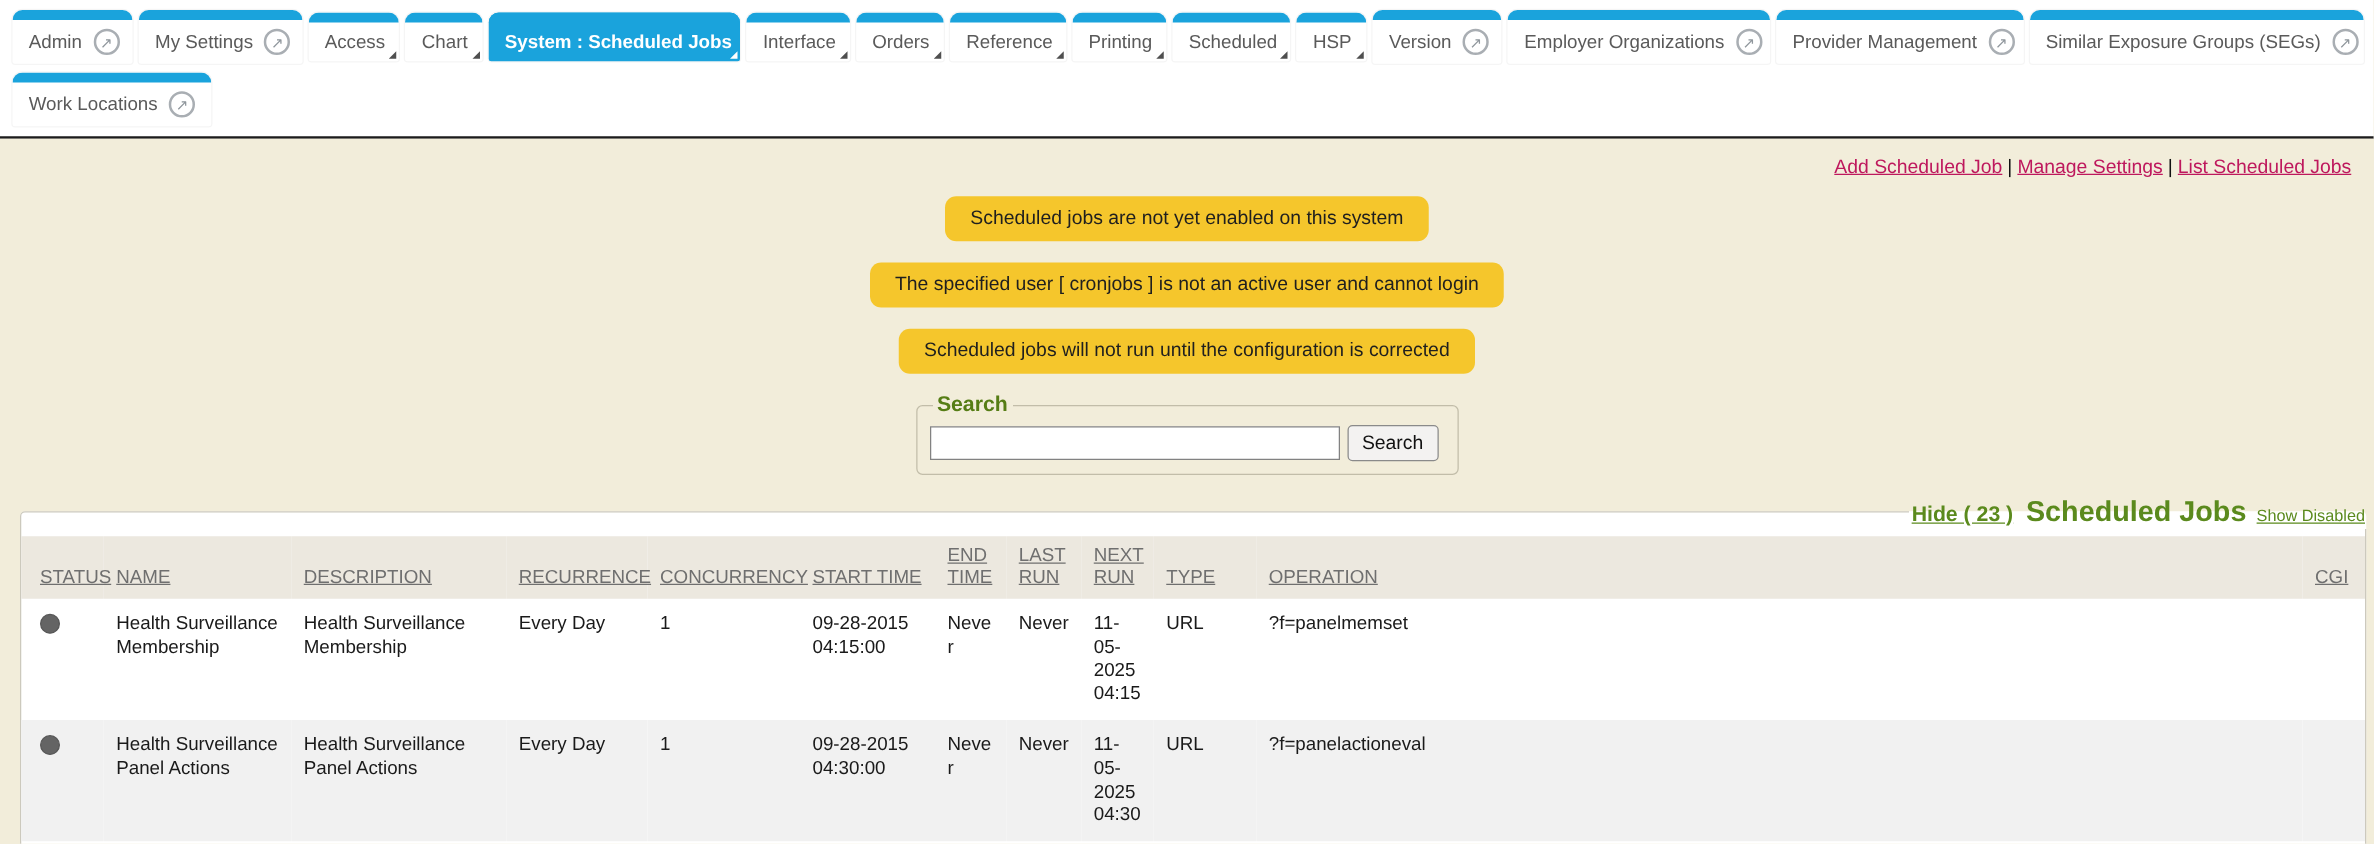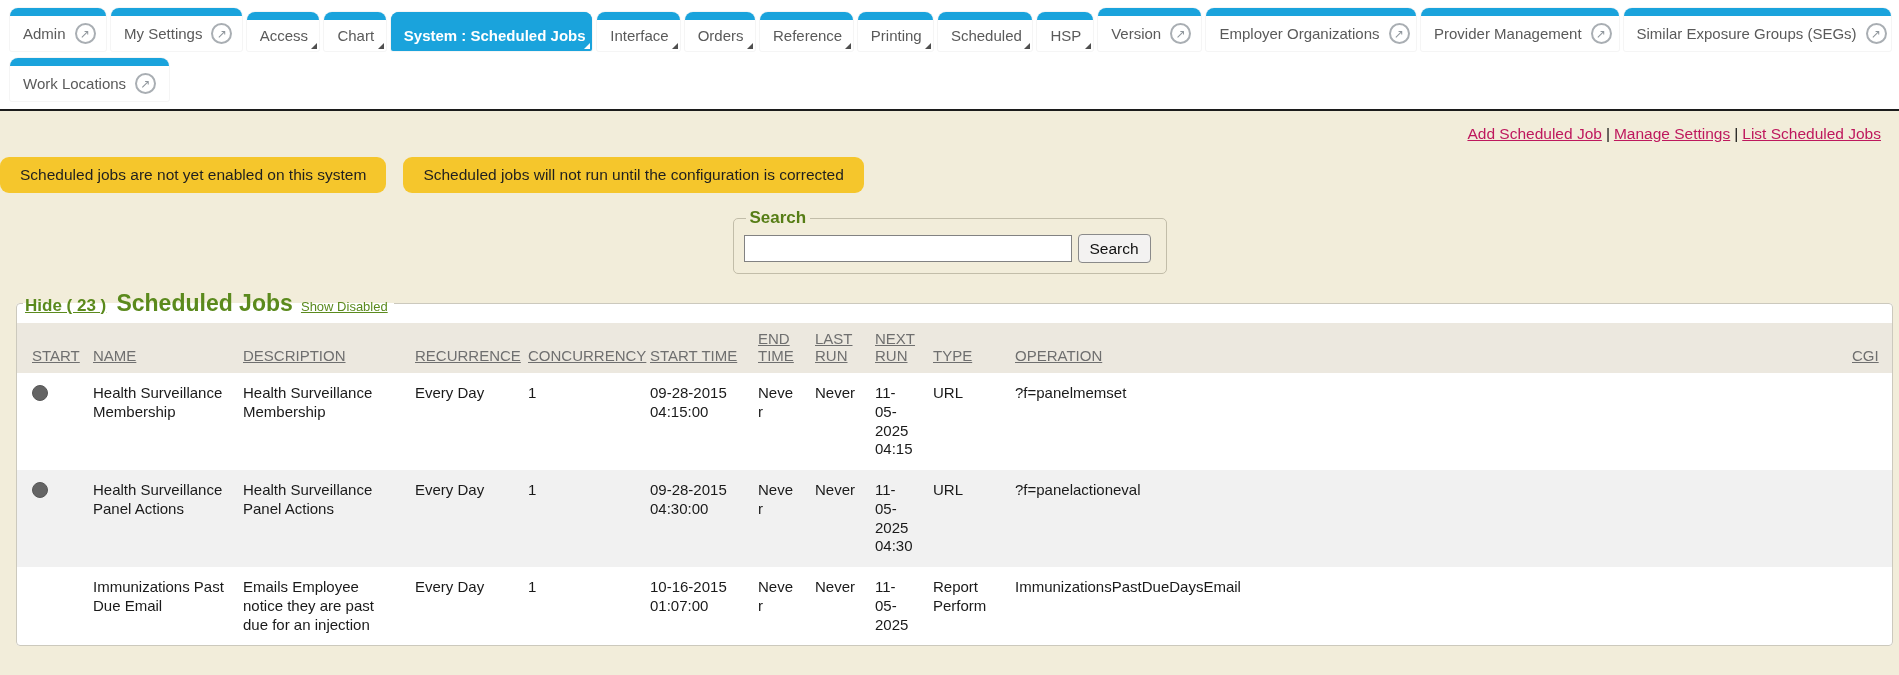--- a/index.html
+++ b/index.html
@@ -9,21 +9,21 @@
     font-size: 15px;
     color: #1a1a1a;
     background: #f2edda;
   }
   
   .app-header {
     background: #ffffff;
     border-bottom: 2px solid #1c1c1c;
     padding: 8px 8px 8px 10px;
   }
-  .tab-row { display: flex; gap: 5px; align-items: flex-end; }
+  .tab-row { display: flex; gap: 5px; align-items: center; }
   .tab-row + .tab-row { margin-top: 7px; }
   .tab {
     position: relative;
     display: inline-flex;
     align-items: center;
     gap: 9px;
     background: #ffffff;
     border-radius: 8px 8px 2px 2px;
     padding: 15px 13px 7px 13px;
     overflow: hidden;
@@ -64,21 +64,21 @@
   
   .content { background: #f2edda; height: 578px; }
   .action-links {
     text-align: right;
     padding: 14px 18px 0 0;
     font-size: 15.5px;
     color: #111;
   }
   .action-links a { color: #be185d; text-decoration: underline; cursor: pointer; }
   .sep { padding: 0 4px; }
-  .warnings { margin-top: 14px; display: flex; flex-direction: row; align-items: center; gap: 17px; }
+  .warnings { margin-top: 14px; display: flex; flex-direction: column; align-items: center; gap: 17px; }
   .warning-pill {
     background: #f5c62c;
     color: #1f1f1f;
     border-radius: 9px;
     padding: 9px 20px;
     font-size: 15.5px;
   }
   
   fieldset {
     border: 1px solid #c2bda9;
@@ -117,21 +117,21 @@
     cursor: pointer;
   }
   
   .jobs-fieldset {
     margin: 16px 6px 0 16px;
     border: 1px solid #ccc9bd;
     background: #ffffff;
     padding: 6px 0 0 0;
     border-radius: 4px;
   }
-  .jobs-fieldset legend { padding: 0 6px 0 2px; margin-left: 6px; white-space: nowrap; }
+  .jobs-fieldset legend { padding: 0 6px 0 2px; margin-left: 6px; white-space: nowrap; text-align: right; }
   .legend-hide {
     color: #5b8a1d; font-weight: bold; font-size: 17px;
     text-decoration: underline; cursor: pointer;
   }
   .legend-title { color: #5b8a1d; font-weight: bold; font-size: 23px; padding: 0 4px 0 6px; }
   .legend-show-disabled {
     color: #5b8a1d; font-size: 13px;
     text-decoration: underline; cursor: pointer;
   }
   table.jobs {
@@ -237,20 +237,21 @@
 </div>
 
 <div class="content">
 
   <div class="action-links">
     <a>Add Scheduled Job</a><span class="sep">|</span><a>Manage Settings</a><span class="sep">|</span><a>List Scheduled Jobs</a>
   </div>
 
   <div class="warnings">
     <div class="warning-pill">Scheduled jobs are not yet enabled on this system</div>
+    <div class="warning-pill">The specified user [ cronjobs ] is not an active user and cannot login</div>
     <div class="warning-pill">Scheduled jobs will not run until the configuration is corrected</div>
   </div>
 
   <fieldset class="search-fieldset">
     <legend>Search</legend>
     <div class="search-row">
       <input class="search-input" type="text" value="" style="">
       <button class="search-button">Search</button>
     </div>
   </fieldset>
@@ -272,21 +273,21 @@
           <col style="width:108px">
         <col style="width:57px">
           <col style="width:60px">
           <col style="width:58px">
         <col style="width:82px">
           <col>
           <col style="width:50px">
       </colgroup>
       <thead>
         <tr>
-          <th>START</th>
+          <th>STATUS</th>
           <th>NAME</th>
           <th>DESCRIPTION</th>
           <th>RECURRENCE</th>
           <th>CONCURRENCY</th>
           <th>START TIME</th>
           <th class="wrap">END TIME</th>
           <th class="wrap">LAST RUN</th>
           <th class="wrap">NEXT RUN</th>
           <th>TYPE</th>
           <th>OPERATION</th>

